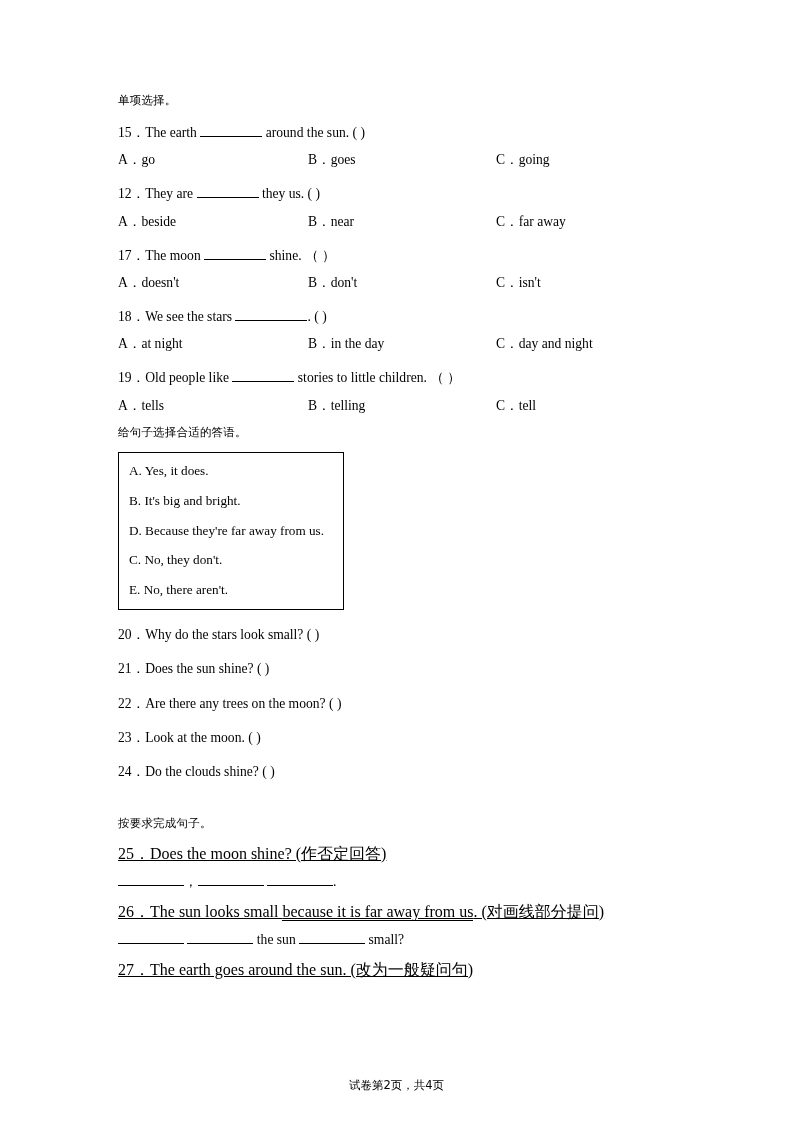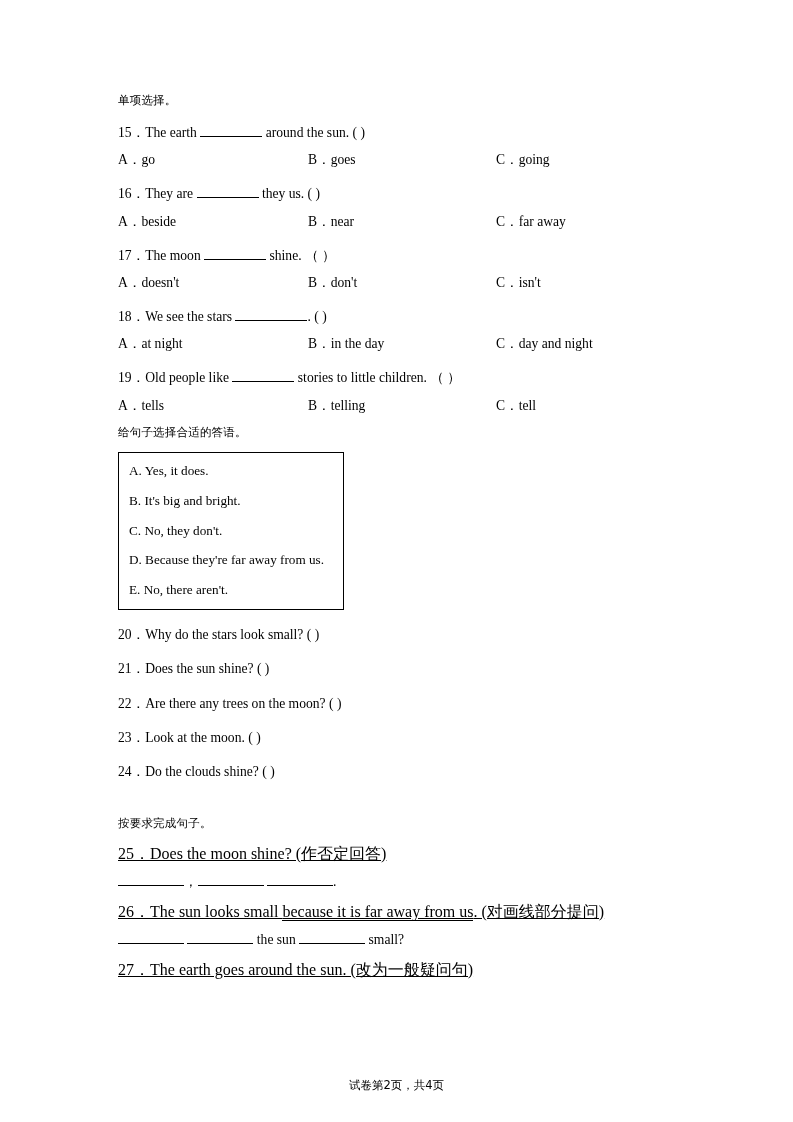--- a/index.html
+++ b/index.html
@@ -124,21 +124,21 @@
     <span class="blank blank-sm"></span>
     <span>around the sun. (      )</span>
   </div>
   <div class="options">
     <span class="opt opt-a">A．go</span>
     <span class="opt opt-b">B．goes</span>
     <span class="opt opt-c">C．going</span>
   </div>
 
   <div class="q-line">
-    <span>16</span><span>．They are</span>
+    <span>12</span><span>．They are</span>
     <span class="blank blank-sm"></span>
     <span>they us. (     )</span>
   </div>
   <div class="options">
     <span class="opt opt-a">A．beside</span>
     <span class="opt opt-b">B．near</span>
     <span class="opt opt-c">C．far away</span>
   </div>
 
   <div class="q-line">
@@ -171,22 +171,22 @@
     <span class="opt opt-a">A．tells</span>
     <span class="opt opt-b">B．telling</span>
     <span class="opt opt-c">C．tell</span>
   </div>
 
   <div class="section-title">给句子选择合适的答语。</div>
 
   <div class="answer-box">
     <div class="ab-item">A. Yes, it does.</div>
     <div class="ab-item">B. It's big and bright.</div>
+    <div class="ab-item">D. Because they're far away from us.</div>
     <div class="ab-item">C. No, they don't.</div>
-    <div class="ab-item">D. Because they're far away from us.</div>
     <div class="ab-item">E. No, there aren't.</div>
   </div>
 
   <div class="match-line">20．Why do the stars look small? (        )</div>
   <div class="match-line">21．Does the sun shine? (        )</div>
   <div class="match-line">22．Are there any trees on the moon? (       )</div>
   <div class="match-line">23．Look at the moon. (        )</div>
   <div class="match-line">24．Do the clouds shine? (         )</div>
 
   <div class="spacer-24"></div>

